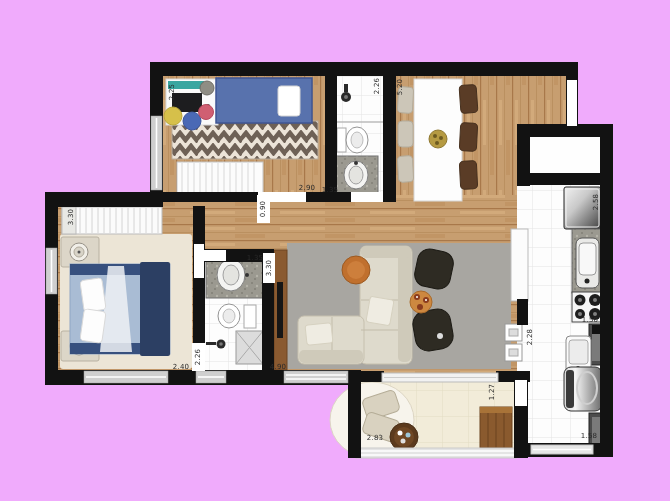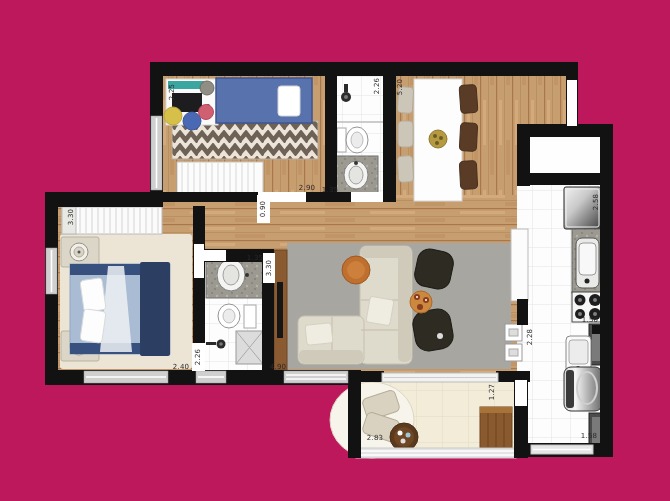--- a/index.html
+++ b/index.html
@@ -1,16 +1,16 @@
 <!DOCTYPE html>
 <html><head>
 <meta charset="utf-8">
 <style>
   html,body{margin:0;padding:0;background:#ffffff;}
-  .stage{position:relative;width:670px;height:501px;background:#be185d;overflow:hidden;
+  .stage{position:relative;width:670px;height:501px;background:#f0abfc;overflow:hidden;
          font-family:"DejaVu Sans",sans-serif;}
   svg{display:block;}
   .wall{fill:#121212;}
   .gap{fill:#ffffff;}
   .chip{fill:#ffffff;}
   .dim{font:7px "DejaVu Sans",sans-serif;fill:#2a2a2a;letter-spacing:.2px;}
   .win{fill:#cfcfcf;stroke:#9e9e9e;stroke-width:.5;}
   .winline{stroke:#ffffff;stroke-width:1.6;}
 </style>
 </head>

